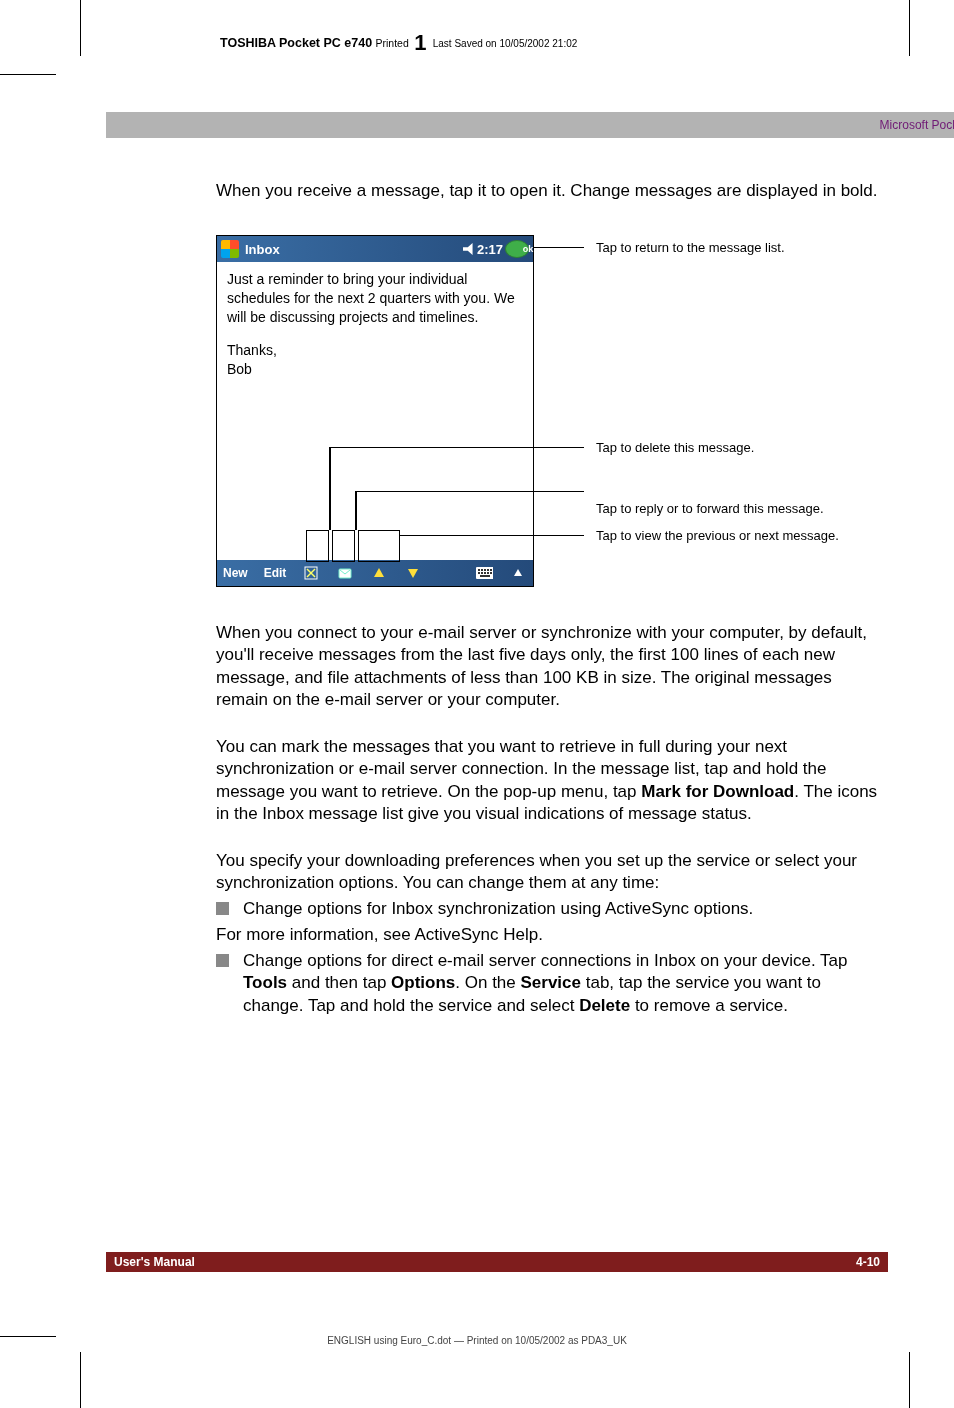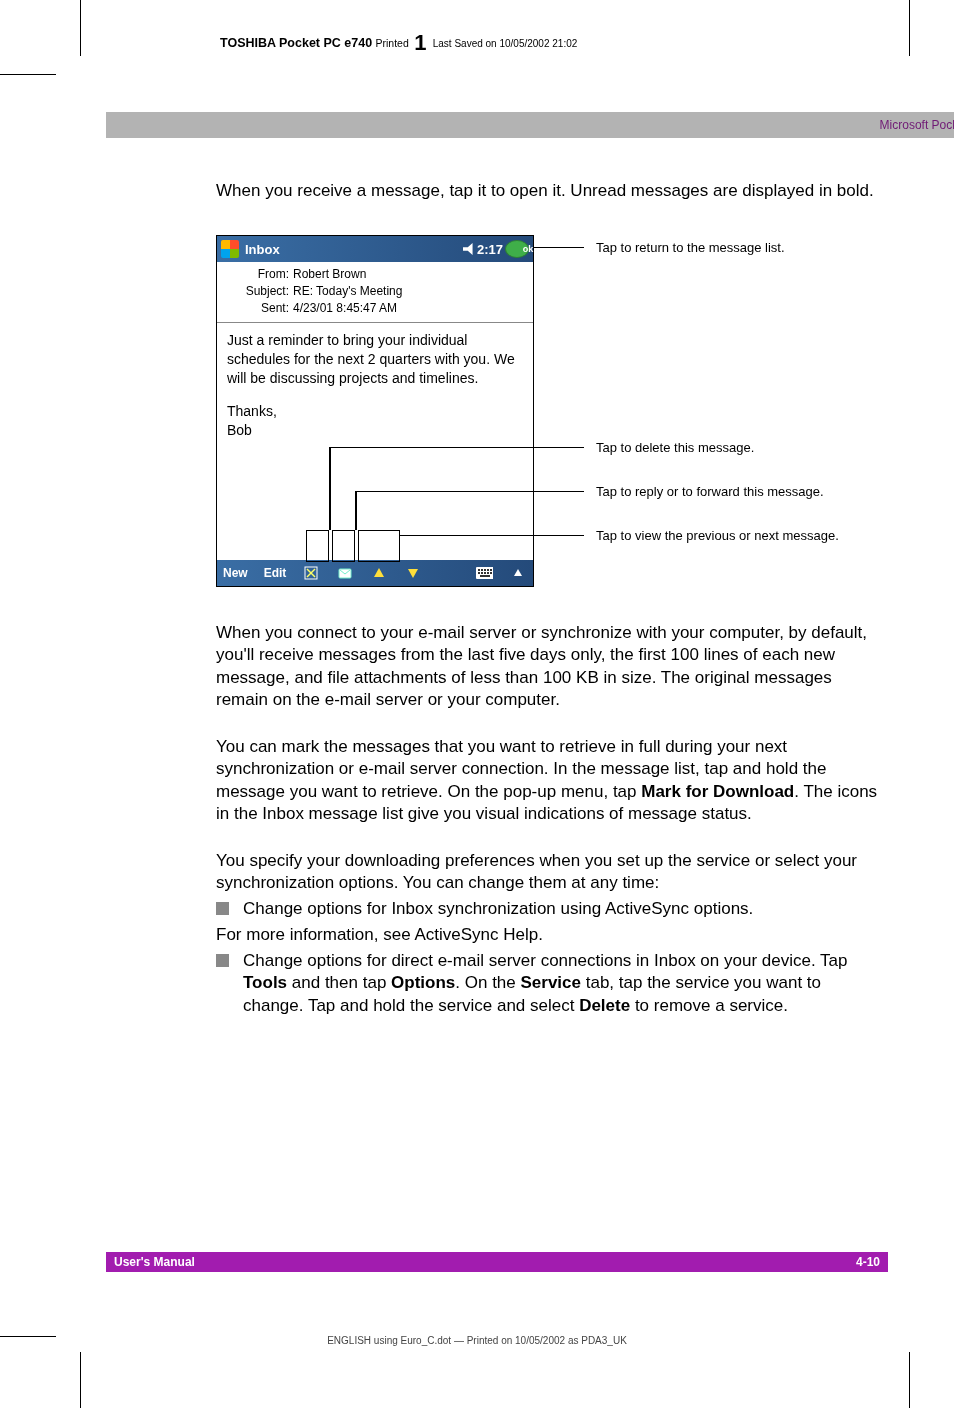--- a/index.html
+++ b/index.html
@@ -191,21 +191,21 @@
   .b1 { top: 898px; }
   .p4 { top: 924px; left: 216px; position: absolute; width: 670px; font-size: 17px; line-height: 1.32; }
   .b2 { top: 950px; }
 
   .footer-bar {
     position: absolute;
     left: 106px;
     width: 782px;
     bottom: 136px;
     height: 20px;
-    background: #a21caf;
+    background: #7f1d1d;
     color: #fff;
     font-size: 12px;
     display: flex;
     align-items: center;
     justify-content: space-between;
     padding: 0 8px;
   }
   .footer-bar .fl { font-weight: bold; }
   .footer-bar .fr { font-weight: bold; }
 
@@ -233,36 +233,31 @@
     <span class="bold">TOSHIBA Pocket PC e740</span>
     <span class="ver">Printed</span>
     <span class="big1">1</span>
     <span class="saved">Last Saved on 10/05/2002 21:02</span>
   </div>
 
   <div class="grey-bar">
     <span>Microsoft Pocket Outlook</span>
   </div>
 
-  <div class="body-text intro">When you receive a message, tap it to open it. Unread messages are displayed in bold.</div>
+  <div class="body-text intro">When you receive a message, tap it to open it. Change messages are displayed in bold.</div>
 
   <div class="figure">
 
     <div class="device">
       <div class="titlebar">
         <span class="win-icon"></span>
         <span class="title-text">Inbox</span>
         <span class="speaker"></span>
         <span class="time">2:17</span>
         <span class="ok-btn">ok</span>
-      </div>
-      <div class="meta-block">
-        <div class="mline"><span class="lab">From:</span><span>Robert Brown</span></div>
-        <div class="mline"><span class="lab">Subject:</span><span>RE: Today's Meeting</span></div>
-        <div class="mline"><span class="lab">Sent:</span><span>4/23/01 8:45:47 AM</span></div>
       </div>
       <div class="msg-body">
         <div>Just a reminder to bring your individual schedules for the next 2 quarters with you. We will be discussing projects and timelines.</div>
         <div style="height:14px"></div>
         <div>Thanks,</div>
         <div>Bob</div>
       </div>
       <div class="cmdbar">
         <span>New</span>
         <span>Edit</span>
@@ -320,21 +315,21 @@
     <div class="callout" style="top:5px; left:380px;">Tap to return to the message list.</div>
 
     <div class="callout-box" style="top:295px; left:90px; width:23px; height:32px;"></div>
     <div class="callout-line" style="top:212px; left:113px; width:2px; height:83px; background:#000;"></div>
     <div class="callout-line" style="top:212px; left:113px; width:255px;"></div>
     <div class="callout" style="top:205px; left:380px;">Tap to delete this message.</div>
 
     <div class="callout-box" style="top:295px; left:116px; width:23px; height:32px;"></div>
     <div class="callout-line" style="top:256px; left:139px; width:2px; height:39px; background:#000;"></div>
     <div class="callout-line" style="top:256px; left:139px; width:229px;"></div>
-    <div class="callout" style="top:249px; left:380px;">Tap to reply or to forward this message.</div>
+    <div class="callout" style="top:266px; left:380px;">Tap to reply or to forward this message.</div>
 
     <div class="callout-box" style="top:295px; left:142px; width:42px; height:32px;"></div>
     <div class="callout-line" style="top:300px; left:184px; width:184px;"></div>
     <div class="callout" style="top:293px; left:380px;">Tap to view the previous or next message.</div>
   </div>
 
   <div class="body-text p1">When you connect to your e-mail server or synchronize with your computer, by default, you'll receive messages from the last five days only, the first 100 lines of each new message, and file attachments of less than 100 KB in size. The original messages remain on the e-mail server or your computer.</div>
 
   <div class="body-text p2">
     <span>You can mark the messages that you want to retrieve in full during your next synchronization or e-mail server connection. In the message list, tap and hold the message you want to retrieve. On the pop-up menu, tap </span><b>Mark for Download</b><span>. The icons in the Inbox message list give you visual indications of message status.</span>

